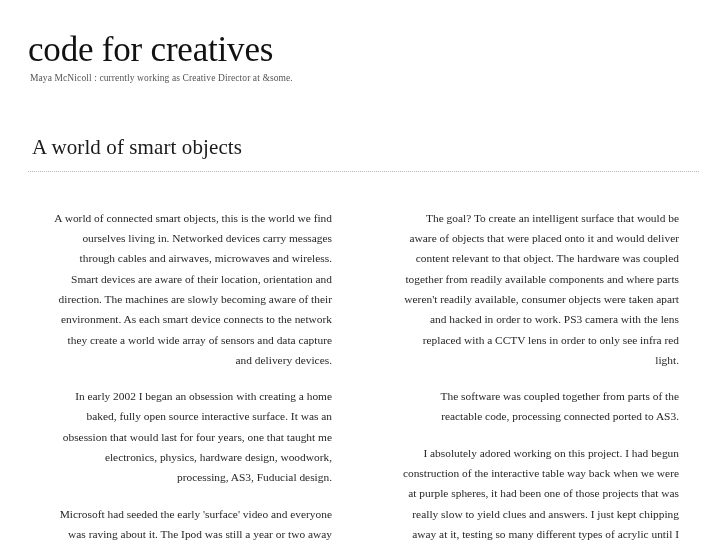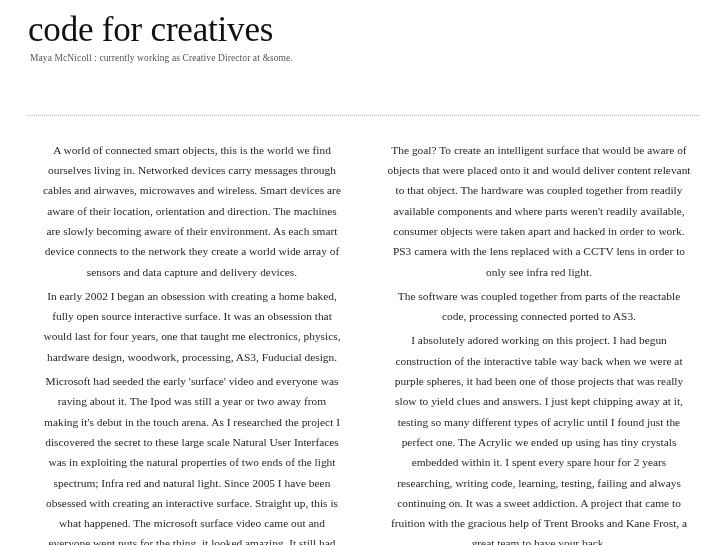--- a/index.html
+++ b/index.html
@@ -16,20 +16,21 @@
   }
   .page {
     position: relative;
     width: 727px;
     height: 545px;
     box-sizing: border-box;
     padding: 0 28px;
   }
   .site-header {
     padding-top: 12px;
+    margin-top: 20px;
   }
   .site-title {
     font-family: "Liberation Serif", serif;
     font-size: 35px;
     font-weight: normal;
     line-height: 1.05;
     letter-spacing: -0.2px;
     color: #111111;
     margin: 0;
     padding: 0;
@@ -65,38 +66,39 @@
     padding-right: 4px;
   }
   .col {
     width: 50%;
   }
   .col p {
     font-family: "Liberation Serif", serif;
     font-size: 11.4px;
     line-height: 20.3px;
     color: #262626;
-    margin: 4px;
-    text-align: center;
+    margin: 16px;
+    text-align: right;
   }
   .col p + p {
     margin-top: 0px;
   }
 </style>
 </head>
 <body>
 
 <div class="page">
 
   <div class="site-header">
     <h1 class="site-title">code for creatives</h1>
     <div class="site-tagline">Maya McNicoll : currently working as Creative Director at &amp;some.</div>
   </div>
 
   <div class="article">
+    <h2 class="article-title">A world of smart objects</h2>
     <hr class="divider">
 
     <div class="columns">
       <div class="col">
         <p>A world of connected smart objects, this is the world we find ourselves living in. Networked devices carry messages through cables and airwaves, microwaves and wireless. Smart devices are aware of their location, orientation and direction. The machines are slowly becoming aware of their environment. As each smart device connects to the network they create a world wide array of sensors and data capture and delivery devices.</p>
         <p>In early 2002 I began an obsession with creating a home baked, fully open source interactive surface. It was an obsession that would last for four years, one that taught me electronics, physics, hardware design, woodwork, processing, AS3, Fuducial design.</p>
         <p>Microsoft had seeded the early 'surface' video and everyone was raving about it. The Ipod was still a year or two away from making it's debut in the touch arena. As I researched the project I discovered the secret to these large scale Natural User Interfaces was in exploiting the natural properties of two ends of the light spectrum; Infra red and natural light. Since 2005 I have been obsessed with creating an interactive surface. Straight up, this is what happened. The microsoft surface video came out and everyone went nuts for the thing, it looked amazing. It still had that distinct microsoft look, but the interface was so exciting that it somehow managed to bring microsoft right up to date. They were going to ship</p>
       </div>
       <div class="col">
         <p>The goal? To create an intelligent surface that would be aware of objects that were placed onto it and would deliver content relevant to that object. The hardware was coupled together from readily available components and where parts weren't readily available, consumer objects were taken apart and hacked in order to work. PS3 camera with the lens replaced with a CCTV lens in order to only see infra red light.</p>

